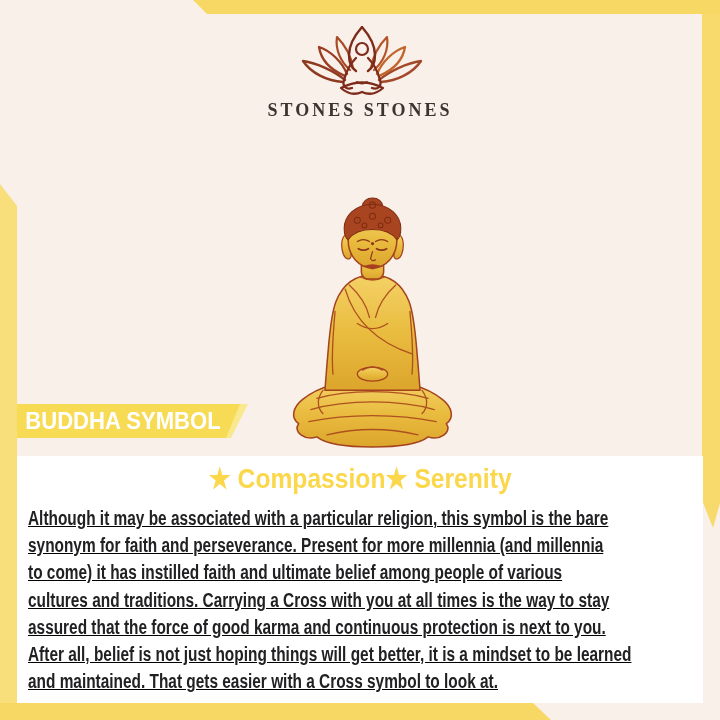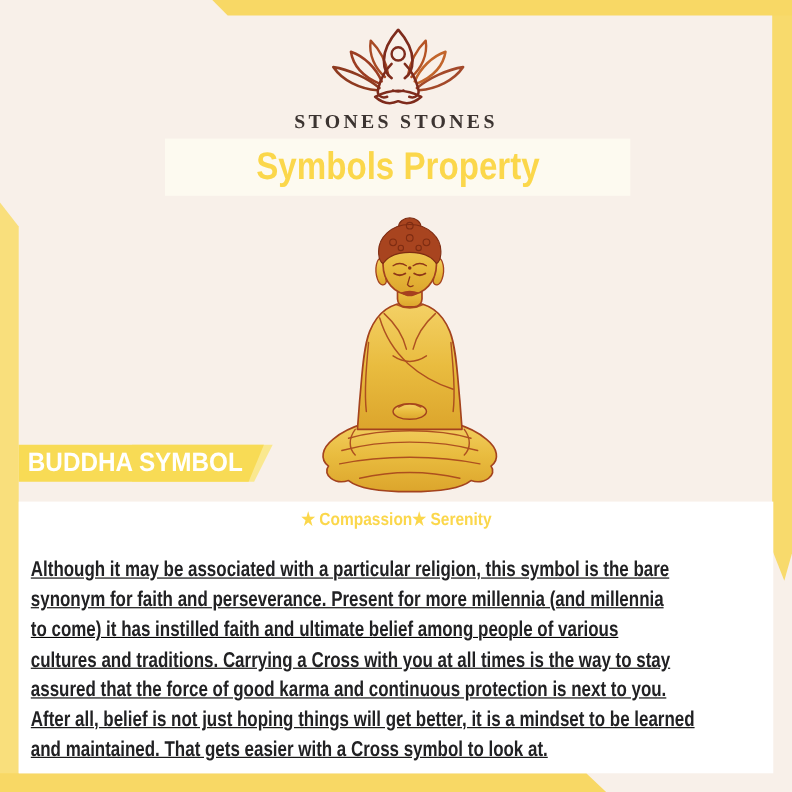--- a/index.html
+++ b/index.html
@@ -37,21 +37,21 @@
     position:absolute;left:17px;top:404px;width:212px;height:34px;z-index:4;
     display:flex;align-items:center;justify-content:center;
     color:#FFFFFF;font-weight:bold;font-size:24px;white-space:nowrap;
     transform:scaleX(.92);transform-origin:50% 50%;
   }
 
   
   .panel{position:absolute;left:17px;top:456px;width:686px;height:247px;background:#FFFFFF;z-index:2;}
   .heading{
     position:absolute;left:0;top:462px;width:720px;text-align:center;z-index:3;
-    font-weight:bold;font-size:16px;color:#FBD74B;
+    font-weight:bold;font-size:28px;color:#FBD74B;
   }
   .heading-inner{display:inline-block;transform:scaleX(.88);transform-origin:50% 50%;white-space:nowrap;}
   .bodytext{position:absolute;left:28px;top:505px;width:680px;z-index:3;text-decoration:underline;}
   .tl{
     font-weight:bold;font-size:19.5px;line-height:27.2px;color:#212123;
     white-space:nowrap;transform:scaleX(.79);transform-origin:0 50%;
   }
 </style>
 </head>
 <body>
@@ -84,23 +84,20 @@
       <path d="M59,32 C53,38 49,46 47,54 C45,60 49,64 55,62" stroke="#7E2B1C" stroke-width="2.3"></path>
       <path d="M71,32 C77,38 81,46 83,54 C85,60 81,64 75,62" stroke="#7E2B1C" stroke-width="2.3"></path>
 
       <path d="M44,62 Q65,51 86,62 Q76,71 65,66 Q54,71 44,62 Z" stroke="#7E2B1C" stroke-width="2.3"></path>
       <path d="M60,56 Q65,59 70,56" stroke="#7E2B1C" stroke-width="1.8"></path>
     </g>
   </svg>
 
   <div class="brand">STONES STONES</div>
 
-  <div class="banner">
-    <span class="banner-title">Symbols Property</span>
-  </div>
 
   <svg class="buddha" viewBox="0 0 170 255">
     <defs>
       <linearGradient id="gold" x1="0" y1="0" x2="0" y2="1">
         <stop offset="0" stop-color="#F4D166"></stop>
         <stop offset="0.5" stop-color="#E9BC3F"></stop>
         <stop offset="1" stop-color="#DCA52C"></stop>
       </linearGradient>
     </defs>
     <g stroke="#A4431E" stroke-width="1.5" stroke-linecap="round" stroke-linejoin="round">

